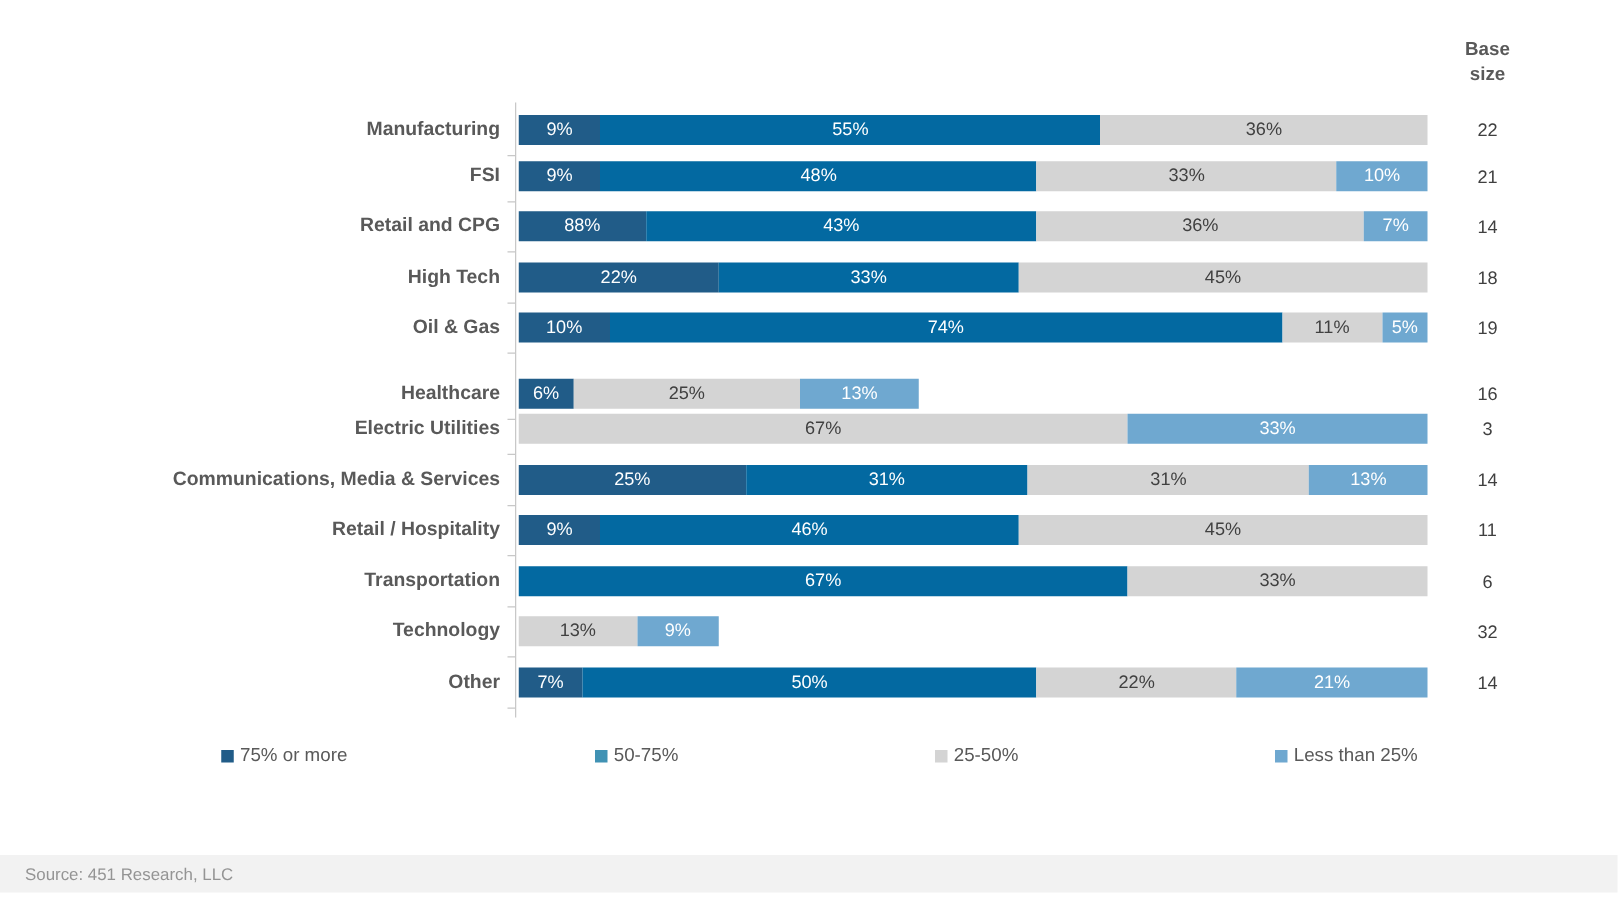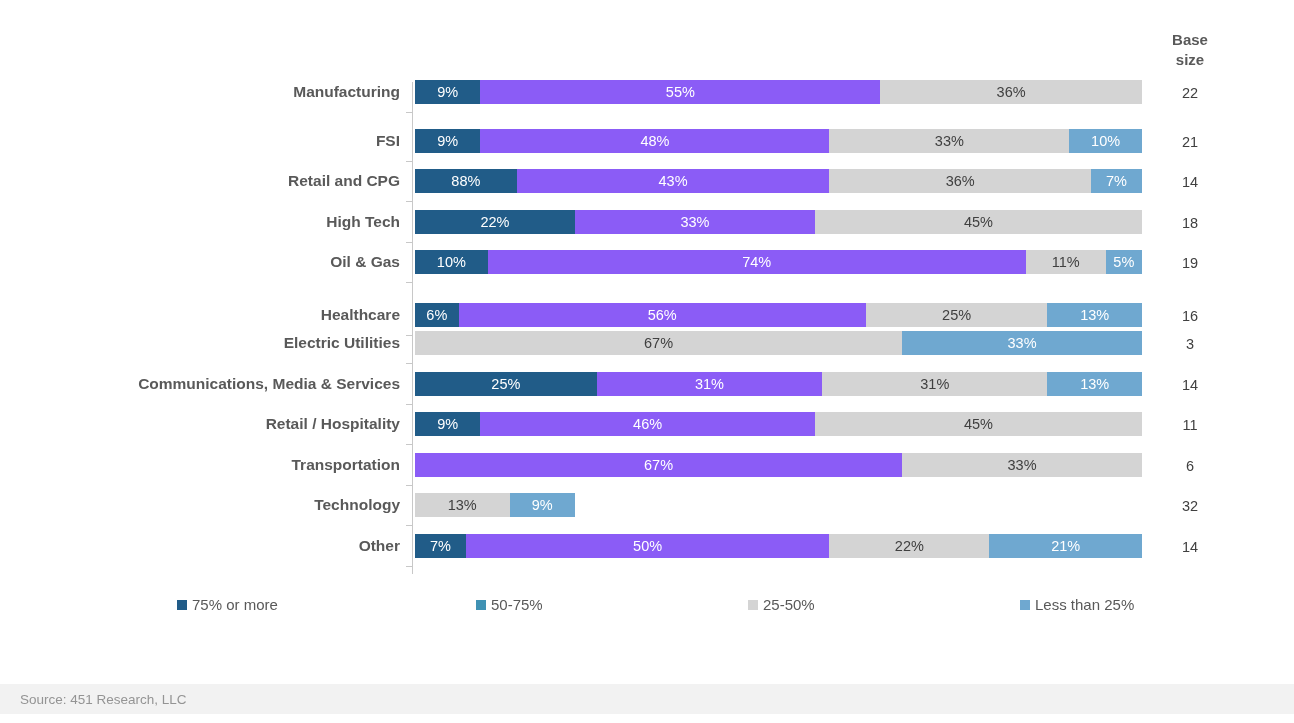--- a/index.html
+++ b/index.html
@@ -83,21 +83,21 @@
     height: 24px;
     display: flex;
     align-items: center;
     justify-content: center;
     font-size: 14.5px;
     overflow: hidden;
     white-space: nowrap;
     box-sizing: border-box;
   }
   .seg.s0 { background: #215c88; color: #ffffff; }
-  .seg.s1 { background: #8b5cf6; color: #ffffff; }
+  .seg.s1 { background: #0369a1; color: #ffffff; }
   .seg.s2 { background: #d4d4d4; color: #404040; }
   .seg.s3 { background: #6fa8d0; color: #ffffff; }
   .base-val {
     position: absolute;
     left: 1150px;
     top: 2px;
     width: 80px;
     text-align: center;
     font-size: 14.5px;
     color: #404040;
@@ -148,21 +148,21 @@
 </head>
 <body>
 
 <div id="base-size-header">
   <div>Base</div>
   <div>size</div>
 </div>
 
 <div id="plot">
   <div id="axis-line"></div>
-<div class="row" style="top: 0;">
+<div class="row" style="top: 12px;">
       <div class="cat-label">Manufacturing</div>
       <div class="tick"></div>
       <div class="bar">
         <div class="seg s0" style="width: 9%;">9%</div>
         <div class="seg s1" style="width: 55%;">55%</div>
         <div class="seg s2" style="width: 36%;">36%</div>
       </div>
       <div class="base-val">22</div>
     </div>
     <div class="row" style="top: 48.5px;">
@@ -206,21 +206,20 @@
         <div class="seg s2" style="width: 11%;">11%</div>
         <div class="seg s3" style="width: 5%;">5%</div>
       </div>
       <div class="base-val">19</div>
     </div>
     <div class="row" style="top: 223px;">
       <div class="cat-label">Healthcare</div>
       <div class="tick"></div>
       <div class="bar">
         <div class="seg s0" style="width: 6%;">6%</div>
-        <div class="seg s1" style="width: 56%;">56%</div>
         <div class="seg s2" style="width: 25%;">25%</div>
         <div class="seg s3" style="width: 13%;">13%</div>
       </div>
       <div class="base-val">16</div>
     </div>
     <div class="row" style="top: 251px;">
       <div class="cat-label">Electric Utilities</div>
       <div class="tick"></div>
       <div class="bar">
         <div class="seg s2" style="width: 67%;">67%</div>

